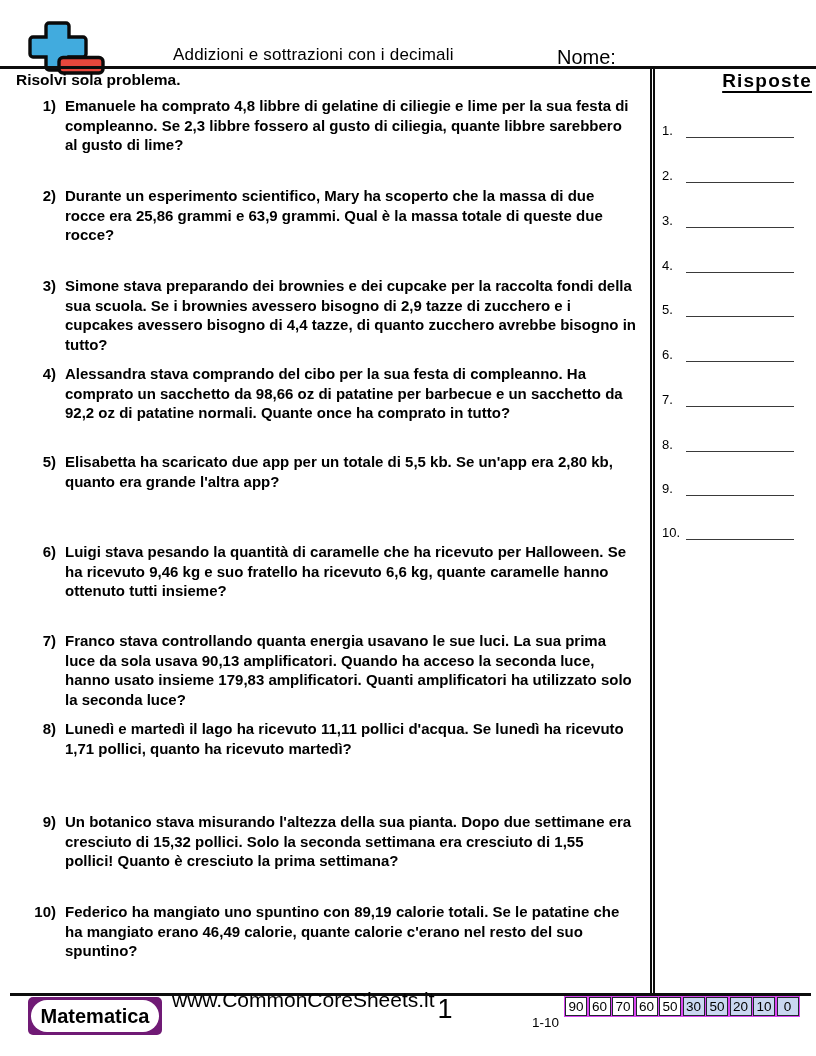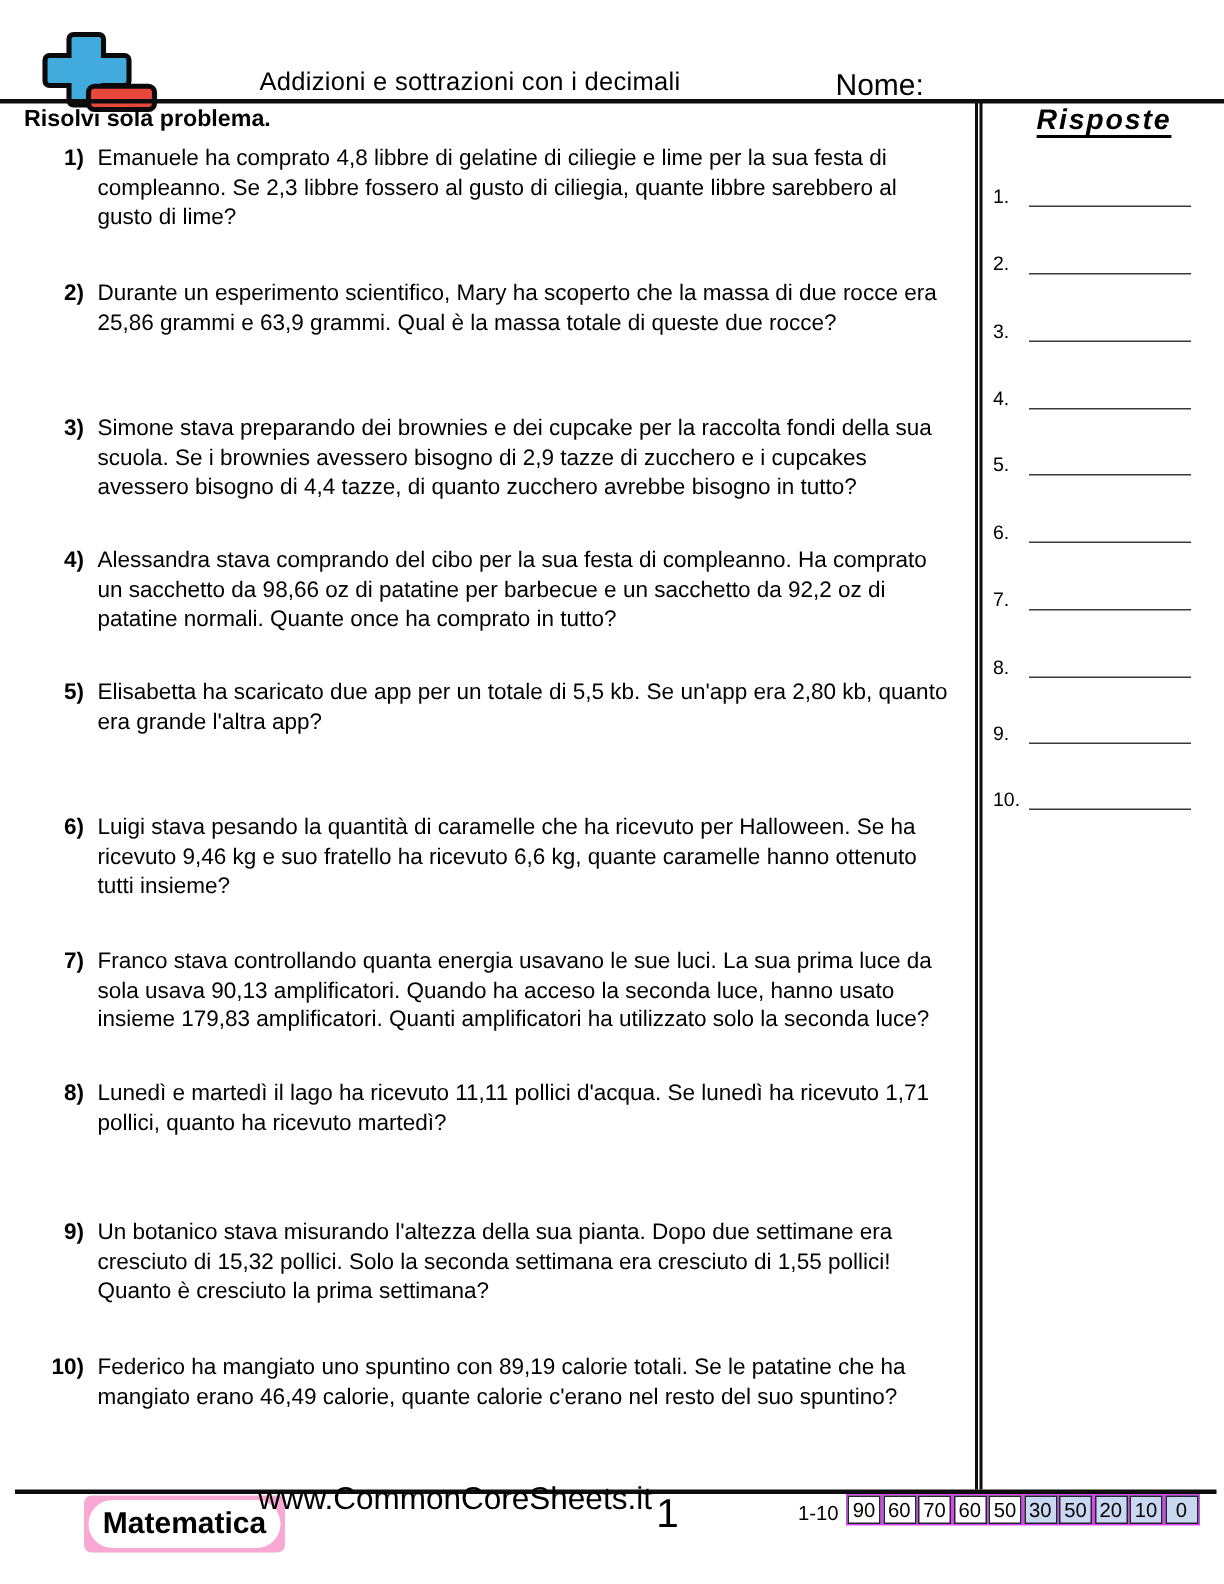--- a/index.html
+++ b/index.html
@@ -10,38 +10,38 @@
   
   .logo{position:absolute;left:22px;top:20px;}
   .page-title{position:absolute;left:173px;top:45px;font-size:17px;letter-spacing:.2px;}
   .name-label{position:absolute;left:557px;top:46px;font-size:20px;}
   .header-rule{position:absolute;left:0;top:66px;width:816px;height:2.5px;background:#0d0d0d;}
   .instruction{position:absolute;left:16px;top:71px;font-size:15.5px;font-weight:bold;}
   
   .problem{position:absolute;left:30px;width:606px;display:flex;gap:9px;
            font-size:15px;line-height:19.5px;}
   .pnum{font-weight:bold;flex:none;width:26px;text-align:right;}
-  .ptext{width:584px;}
+  .ptext{width:584px;font-weight:bold;}
   
   .vdivider{position:absolute;left:650px;top:68px;height:925px;width:0;border-left:5px double #0d0d0d;}
-  .answers-title{position:absolute;left:660px;top:70px;width:152px;text-align:center;
+  .answers-title{position:absolute;left:660px;top:70px;width:152px;text-align:right;
                  font-size:19px;font-weight:bold;letter-spacing:1.2px;
-                 text-decoration:underline;text-decoration-thickness:2px;text-underline-offset:4px;font-style:italic;}
+                 text-decoration:underline;text-decoration-thickness:2px;text-underline-offset:4px;}
   .answer-row{position:absolute;left:662px;height:17px;display:flex;align-items:flex-end;gap:2px;font-size:13px;}
   .anum{width:22px;flex:none;line-height:14px;}
   .answer-line{width:108px;height:15px;border-bottom:1.6px solid #3a3a3a;}
   
   .footer-rule{position:absolute;left:10px;top:993px;width:801px;height:2.5px;background:#0d0d0d;}
-  .badge{position:absolute;left:28px;top:997px;width:134px;height:38px;background:#f9a8d4;border-radius:5px;margin-left:28px;}
+  .badge{position:absolute;left:28px;top:997px;width:134px;height:38px;background:#701a75;border-radius:5px;}
   .badge-pill{position:absolute;left:3px;top:3px;right:3px;bottom:3px;background:#fff;border-radius:17px;
               display:flex;align-items:center;justify-content:center;font-weight:bold;font-size:20px;}
   .website{position:absolute;left:172px;top:988px;font-size:21px;}
   .pagenum{position:absolute;left:400px;top:994px;width:90px;text-align:center;font-size:27px;}
   .score{position:absolute;left:532px;top:996px;display:flex;align-items:flex-start;gap:5px;}
-  .score-label{font-size:13.5px;padding-top:5px;}
+  .score-label{font-size:13.5px;padding-top:19px;}
   .score-table{display:flex;gap:1.5px;padding:1px;background:#d946ef;}
   .score-cell{width:20px;height:17px;border:1.3px solid #20262f;background:#fff;font-size:13.5px;
               display:flex;align-items:center;justify-content:center;}
   .score-cell.hl{background:#c9d7f0;}
 </style>
 </head>
 <body>
 
 <div class="logo">
   <svg width="84" height="56" viewBox="0 0 84 56">

